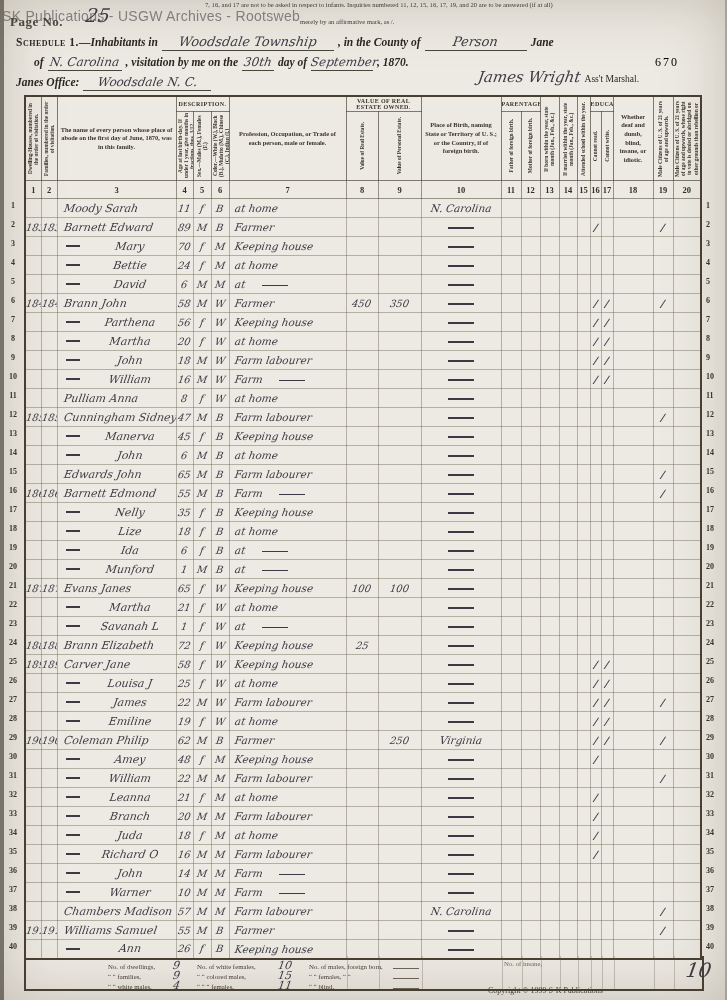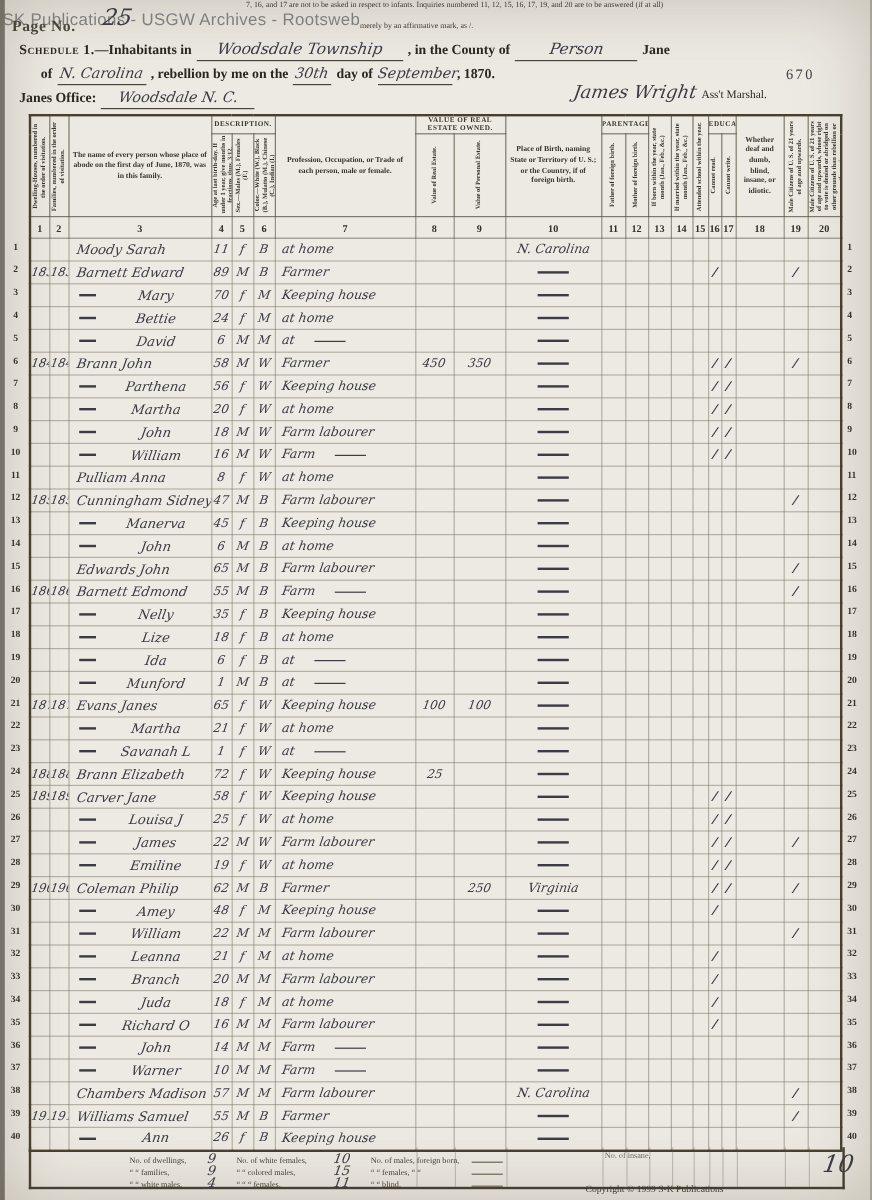--- a/index.html
+++ b/index.html
@@ -16,24 +16,24 @@
   .watermark{position:absolute;left:2px;top:8px;font-family:"Liberation Sans",sans-serif;
              font-size:14px;color:#6f6f6f;opacity:.85;letter-spacing:.3px;white-space:nowrap;}
   .pageno{position:absolute;left:10px;top:14px;font-weight:bold;font-size:13px;letter-spacing:.5px;color:#4a453b;}
   .pagenum{position:absolute;left:86px;top:4px;font-size:19px;}
   .instr{position:absolute;left:205px;top:1px;width:518px;font-size:6.6px;line-height:1.25;
          color:#3f3a30;text-align:justify;}
   .instr2{position:absolute;left:300px;top:18px;font-size:6.6px;color:#3f3a30;}
 
   .hdrline{position:absolute;white-space:nowrap;}
   .prt{font-size:11.5px;color:#2b2720;}
-  .prtb{font-weight:bold;}
+  .prtb{font-weight:bold;font-style:italic;}
   .sc{font-variant:small-caps;font-weight:bold;letter-spacing:.5px;}
   .blank{display:inline-block;border-bottom:1px solid #4a453b;text-align:center;}
-  .stamp{position:absolute;left:655px;top:55px;font-size:12px;letter-spacing:2px;color:#404040;}
+  .stamp{position:absolute;left:655px;top:55px;font-size:12px;letter-spacing:2px;color:#000000;}
 
   
   table.census{position:absolute;left:24px;top:95px;width:676px;border-collapse:collapse;
                table-layout:fixed;border:2px solid #473f31;}
   table.census td{border:1px solid rgba(80,72,58,.55);padding:0;overflow:hidden;
                   vertical-align:middle;text-align:center;}
   tr.grp td,tr.sub td{border:1px solid rgba(80,72,58,.7);}
   .vlab{writing-mode:vertical-rl;transform:rotate(180deg);font-size:5.4px;line-height:1.15;
         font-weight:bold;color:#3a352b;padding:1px 0;letter-spacing:0;white-space:normal;
         max-height:76px;margin:0 auto;}
@@ -84,21 +84,21 @@
   <div class="hdrline" style="left:16px;top:32px;">
     <span class="prt sc">Schedule 1.</span><span class="prt prtb">—Inhabitants in</span>
     <span class="blank" style="width:172px;"><span class="hw" style="font-size:13px;">Woodsdale Township</span></span>
     <span class="prt prtb">, in the County of</span>
     <span class="blank" style="width:102px;"><span class="hw" style="font-size:13px;">Person</span></span>
     <span class="prt prtb">Jane</span>
   </div>
   <div class="hdrline" style="left:34px;top:52px;">
     <span class="prt prtb">of</span>
     <span class="blank" style="width:74px;"><span class="hw" style="font-size:12px;">N. Carolina</span></span>
-    <span class="prt prtb">, rebellion by me on the</span>
+    <span class="prt prtb">, visitation by me on the</span>
     <span class="blank" style="width:32px;"><span class="hw" style="font-size:12px;">30th</span></span>
     <span class="prt prtb">day of</span>
     <span class="blank" style="width:62px;"><span class="hw" style="font-size:12px;">September</span></span>
     <span class="prt prtb">, 1870.</span>
   </div>
   <div class="stamp">670</div>
   <div class="hdrline" style="left:16px;top:72px;">
     <span class="prt prtb">Janes Office:</span>
     <span class="blank" style="width:128px;"><span class="hw" style="font-size:12px;">Woodsdale    N. C.</span></span>
   </div>

